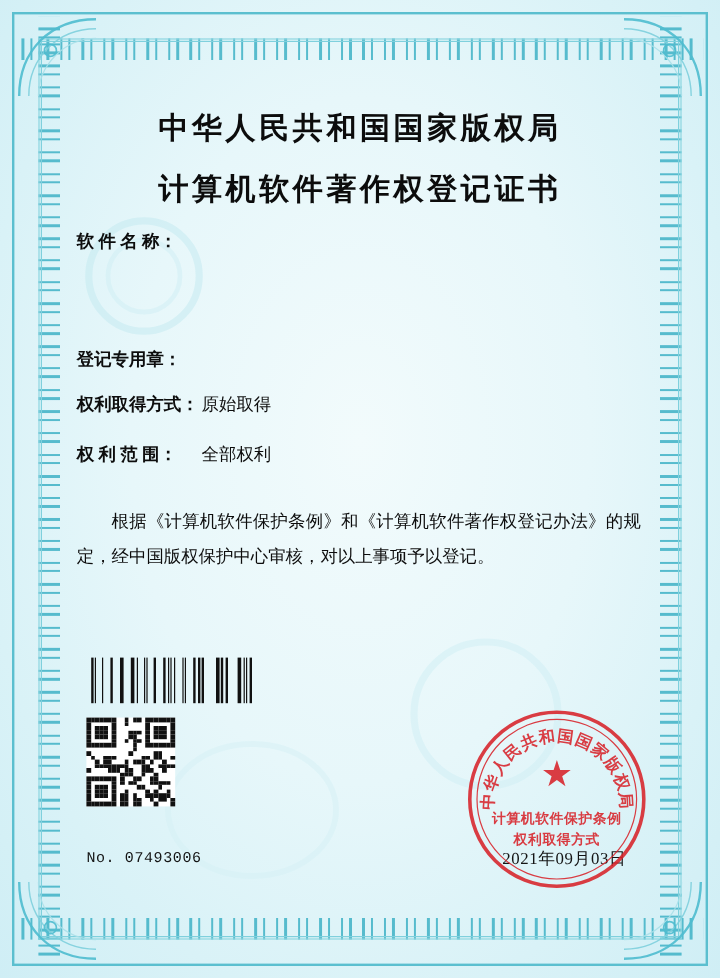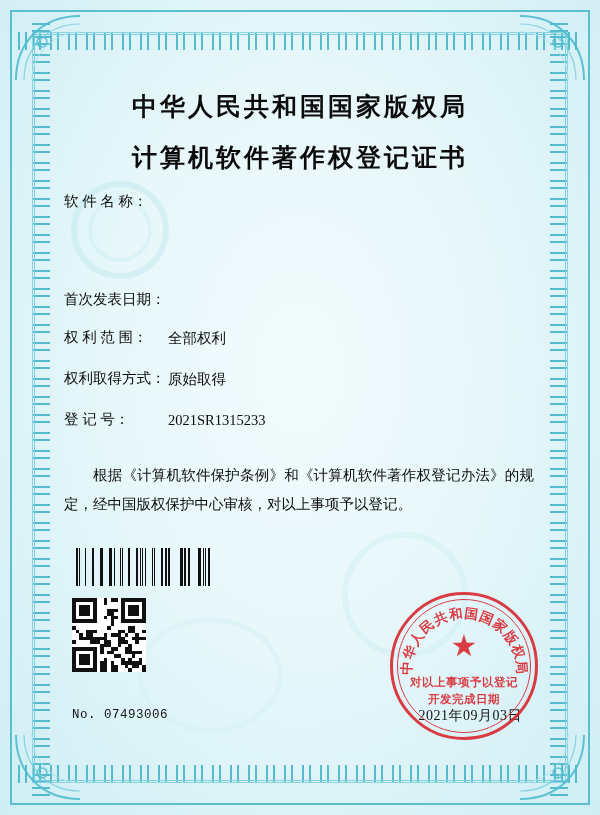--- a/index.html
+++ b/index.html
@@ -148,20 +148,21 @@
     margin-bottom: 16px;
     font-family: "Liberation Serif", serif;
     color: #0d0d0d;
   }
   .field-label {
     width: 108px;
     flex: 0 0 108px;
     font-size: 14.5px;
     letter-spacing: 0px;
     white-space: nowrap;
+    font-weight: bold;
   }
   .field-value {
     font-size: 14.5px;
     line-height: 1.5;
     flex: 1;
   }
 
   .gap-lg { height: 18px; }
 
   .sub-fields { margin-top: 26px; padding-left: 22px; }
@@ -338,33 +339,29 @@
       <div class="field-row">
         <div class="field-label">软 件 名 称：</div>
       </div>
       <div class="gap-lg"></div>
     </div>
 
     <div class="sub-fields">
       <div class="field-row">
       </div>
       <div class="field-row">
-        <div class="field-label">首次发表日期：</div>
-      </div>
-      <div class="field-row">
-        <div class="field-label">权 利 范 围：</div>
-        <div class="field-value">全部权利</div>
+        <div class="field-label">登记专用章：</div>
       </div>
       <div class="field-row">
         <div class="field-label">权利取得方式：</div>
         <div class="field-value">原始取得</div>
       </div>
       <div class="field-row">
-        <div class="field-label">登 记 号：</div>
-        <div class="field-value">2021SR1315233</div>
+        <div class="field-label">权 利 范 围：</div>
+        <div class="field-value">全部权利</div>
       </div>
     </div>
 
     <div class="paragraph">根据《计算机软件保护条例》和《计算机软件著作权登记办法》的规定，经中国版权保护中心审核，对以上事项予以登记。</div>
 
   </div>
 
   <div class="codes">
     <div class="barcode" id="barcode">
         <i style="width: 2px; background: transparent;"></i>
@@ -862,17 +859,17 @@
     <div class="seal-inner-ring"></div>
     <svg class="seal-arc" viewBox="0 0 142 142">
       <defs>
         <path id="arcpath" d="M 18 76 A 53 53 0 0 1 124 76" fill="none"></path>
       </defs>
       <text>
         <textPath href="#arcpath" startOffset="50%" text-anchor="middle" id="seal-arc-text-path">中华人民共和国国家版权局</textPath>
       </text>
     </svg>
     <div class="seal-star">★</div>
-    <div class="seal-line1">对以上事项予以登记</div>
-    <div class="seal-line2">开发完成日期</div>
+    <div class="seal-line1">计算机软件保护条例</div>
+    <div class="seal-line2">权利取得方式</div>
   </div>
 
 </div>
 
 </body></html>

